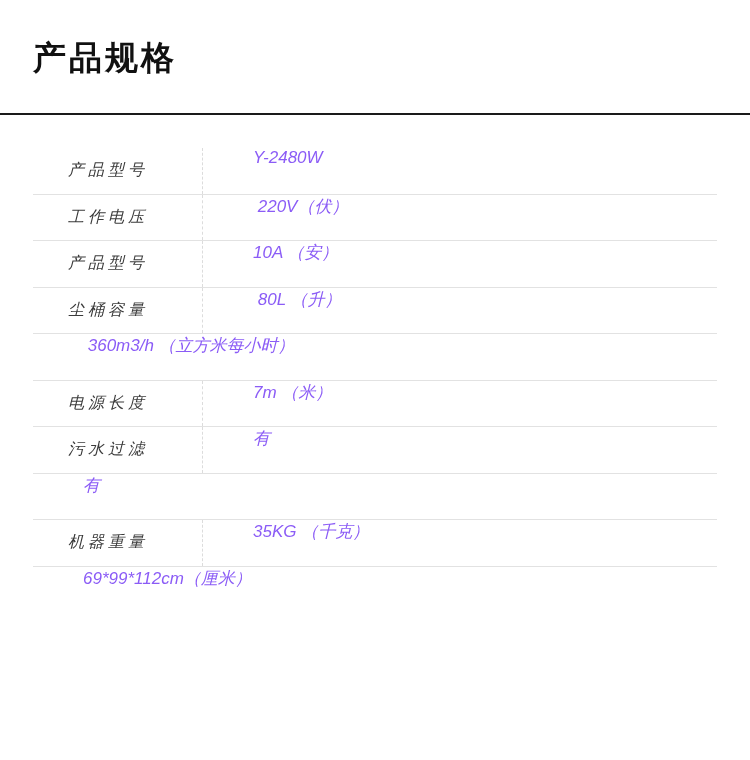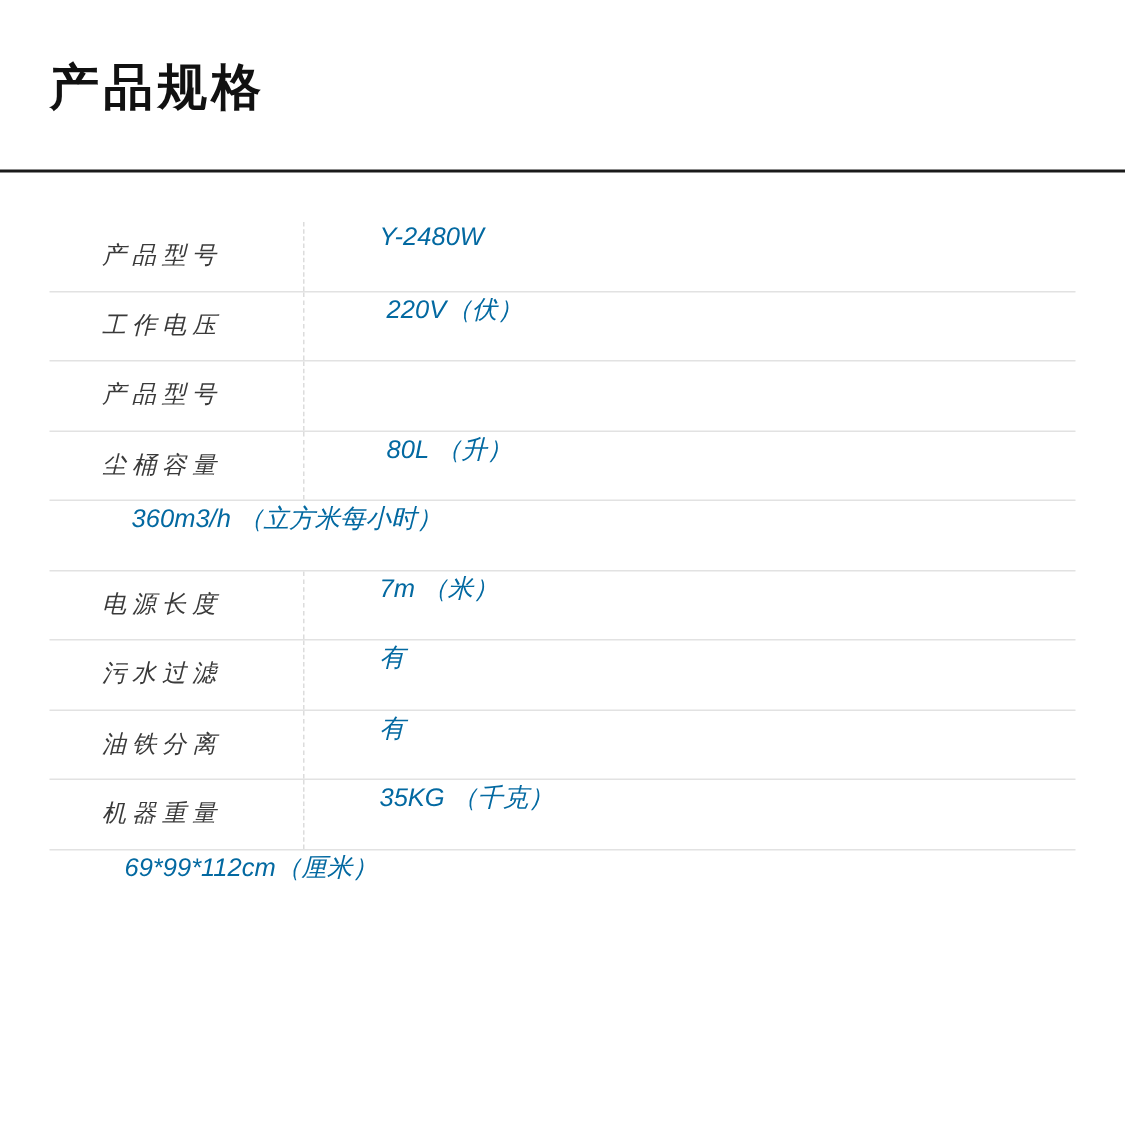--- a/index.html
+++ b/index.html
@@ -50,21 +50,21 @@
     align-items: center;
     border-right: 1px dashed #dcdcdc;
     font-size: 16px;
     color: #3a3a3a;
     letter-spacing: 4px;
   }
   .spec-value {
     flex: 1;
     padding-left: 50px;
     font-size: 17px;
-    color: #0369a1;
+    color: #8b5cf6;
     white-space: pre-wrap;
   }
 </style>
 </head>
 <body>
 
 <div class="page">
 
   <div class="header">
     <div class="page-title">产品规格</div>
@@ -79,20 +79,21 @@
     </div>
 
 
     <div class="spec-row">
       <div class="spec-label">工作电压</div>
       <div class="spec-value"> 220V（伏）</div>
     </div>
 
     <div class="spec-row">
       <div class="spec-label">产品型号</div>
+      <div class="spec-value">10A （安）</div>
     </div>
 
     <div class="spec-row">
       <div class="spec-label">尘桶容量</div>
       <div class="spec-value"> 80L （升）</div>
     </div>
 
 
     <div class="spec-row">
       <div class="spec-value"> 360m3/h （立方米每小时）</div>
@@ -102,21 +103,20 @@
       <div class="spec-label">电源长度</div>
       <div class="spec-value">7m （米）</div>
     </div>
 
     <div class="spec-row">
       <div class="spec-label">污水过滤</div>
       <div class="spec-value">有</div>
     </div>
 
     <div class="spec-row">
-      <div class="spec-label">油铁分离</div>
       <div class="spec-value">有</div>
     </div>
 
     <div class="spec-row">
       <div class="spec-label">机器重量</div>
       <div class="spec-value">35KG （千克）</div>
     </div>
 
     <div class="spec-row">
       <div class="spec-value">69*99*112cm（厘米）</div>

